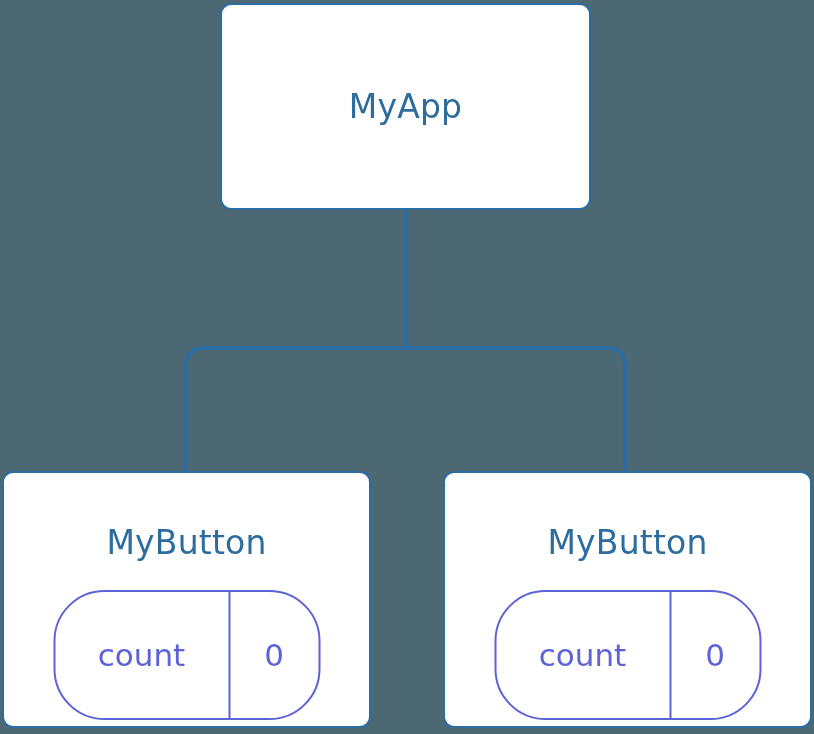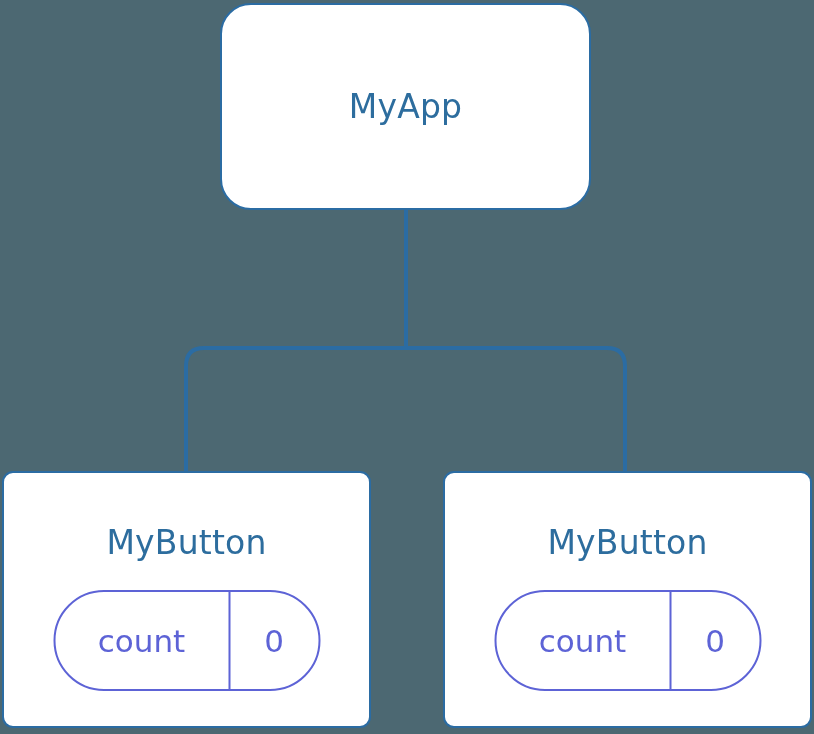--- a/index.html
+++ b/index.html
@@ -31,21 +31,20 @@
     box-sizing: border-box;
     background: #ffffff;
     border: 2px solid #2b6ca3;
     border-radius: 11px;
   }
   #node-root {
     left: 220px;
     top: 3px;
     width: 371px;
     height: 207px;
-    border-radius: 31px;
   }
   #node-child-0 {
     left: 2px;
     top: 471px;
     width: 369px;
     height: 257px;
   }
   #node-child-1 {
     left: 443px;
     top: 471px;
@@ -69,21 +68,21 @@
   }
   .node-child .node-title {
     top: 50px;
   }
   .state-pill {
     position: absolute;
     left: 50%;
     transform: translateX(-50%);
     top: 117px;
     width: 267px;
-    height: 101px;
+    height: 130px;
     box-sizing: border-box;
     border: 2px solid #5d63d6;
     border-radius: 51px;
     display: flex;
     align-items: stretch;
     background: transparent;
   }
   .state-key {
     flex: 0 0 175px;
     display: flex;

